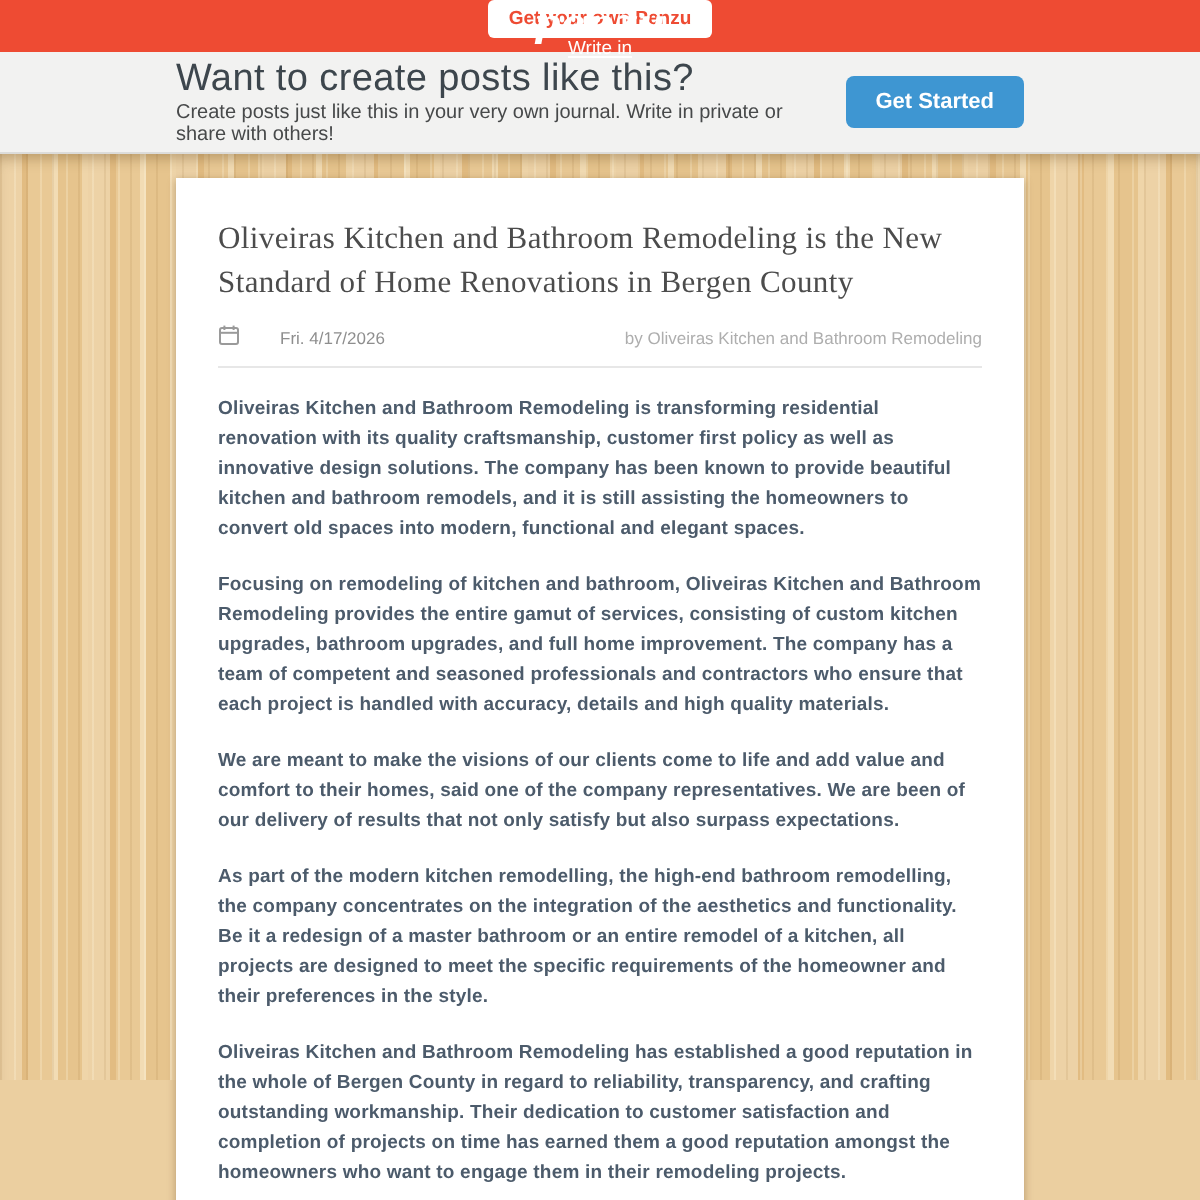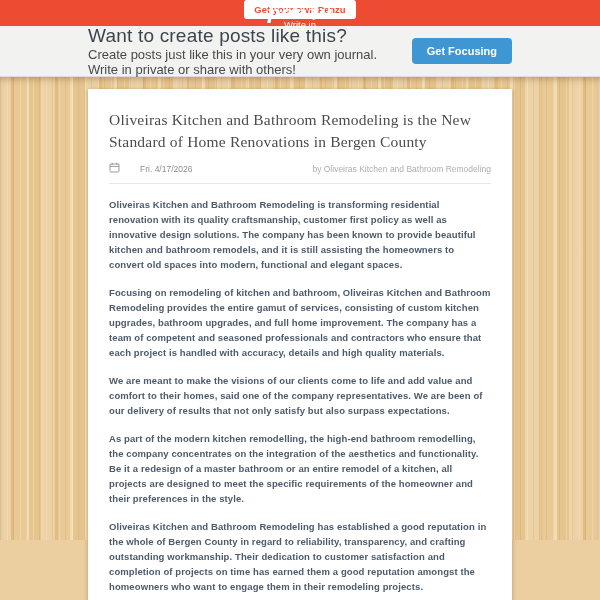--- a/index.html
+++ b/index.html
@@ -31,21 +31,21 @@
     display:flex; align-items:center;
   }
   .banner-inner {
     width:424px; margin:0 auto; display:flex; align-items:center;
     justify-content:space-between;
   }
   .banner-text h1 {
     font-size:19px; font-weight:300; color:#3d464d; letter-spacing:0.2px;
     line-height:1.15; margin-bottom:1px;
   }
-  .banner-text p { font-size:13px; color:#47494a; }
+  .banner-text p { font-size:10px; color:#47494a; }
   .get-started {
     background:#3e96d2; color:#fff; font-size:11px; font-weight:bold;
     border:none; border-radius:4px; padding:7px 15px; cursor:pointer;
     font-family:"Liberation Sans", sans-serif; flex:0 0 auto; margin-left:12px;
   }
 
   
   .main {
     height:463px;
     background-color:#ebcfa0;
@@ -92,21 +92,21 @@
   <div class="logo">penzu</div>
   <a class="signin">Write in</a>
 </div>
 
 <div class="banner">
   <div class="banner-inner">
     <div class="banner-text">
       <h1>Want to create posts like this?</h1>
       <p>Create posts just like this in your very own journal. Write in private or share with others!</p>
     </div>
-    <button class="get-started">Get Focusing</button>
+    <button class="get-started">Get Started</button>
   </div>
 </div>
 
 <div class="main">
   <div class="card">
     <h2 class="article-title">Oliveiras Kitchen and Bathroom Remodeling is the New Standard of Home Renovations in Bergen County</h2>
 
     <div class="meta">
       <div class="meta-left">
         <span class="cal">

